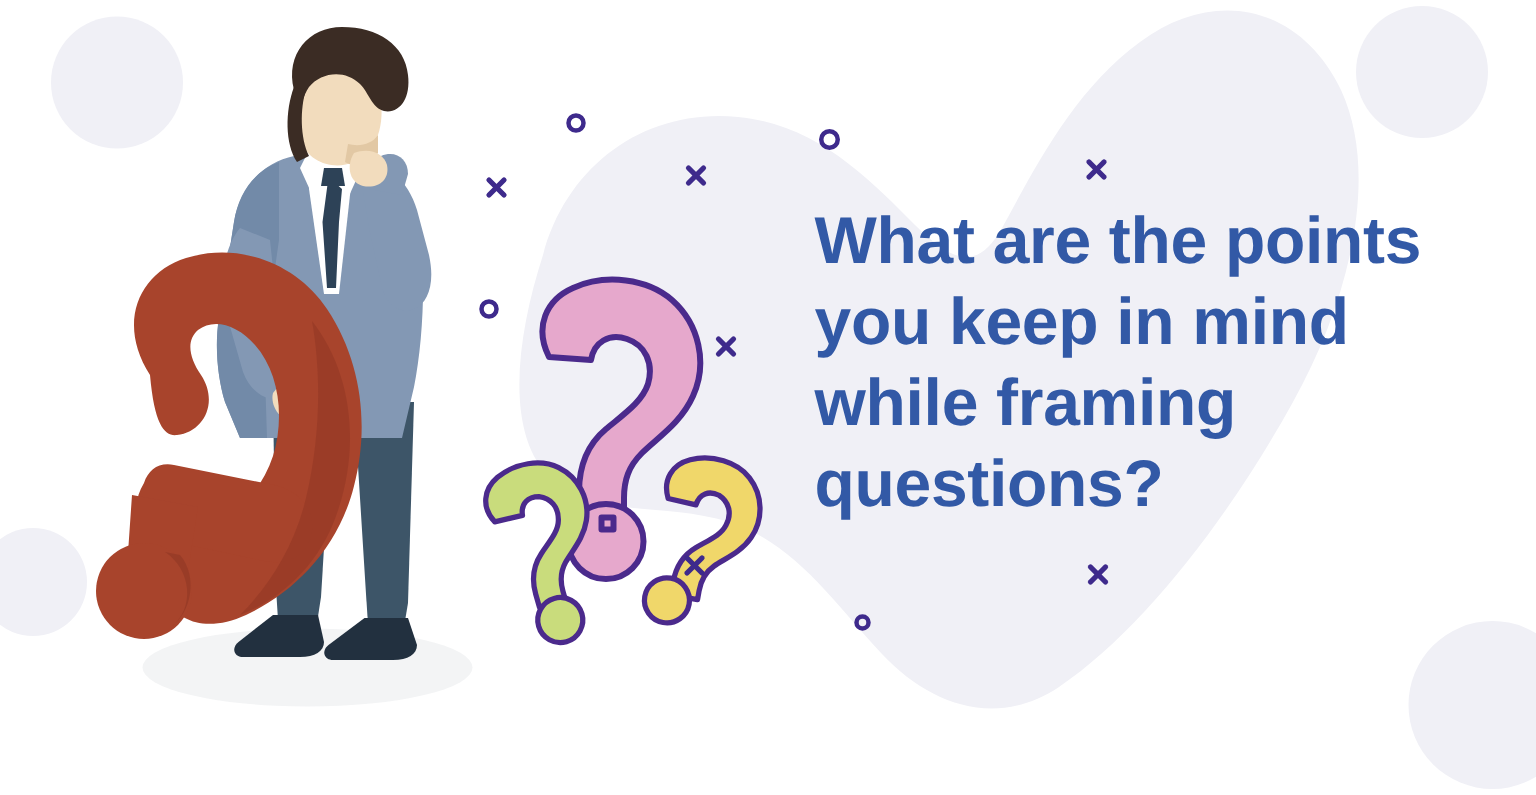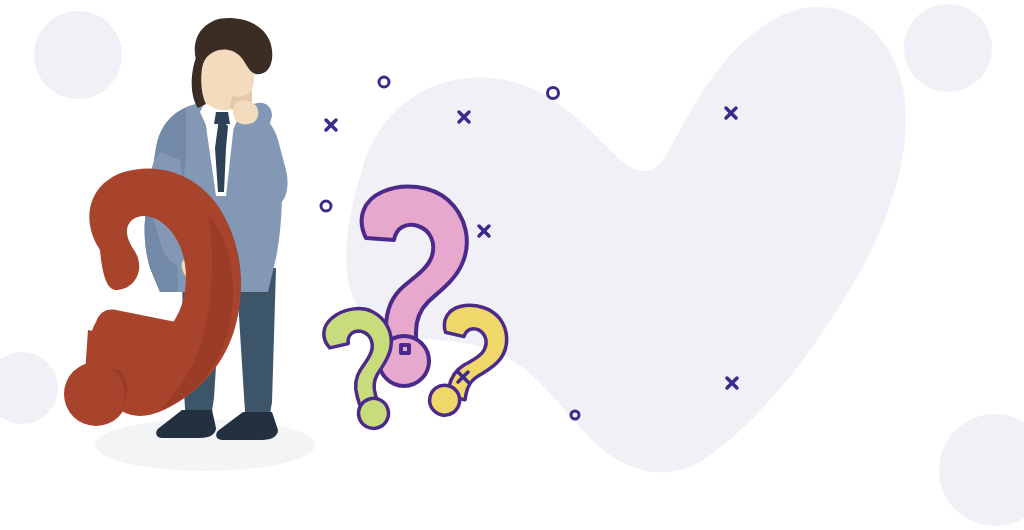--- a/index.html
+++ b/index.html
@@ -273,14 +273,18 @@
         <line x1="727" y1="378" x2="737" y2="388"></line>
         <line x1="737" y1="378" x2="727" y2="388"></line>
       </g>
       <g stroke-width="3.5">
         <line x1="458" y1="372" x2="468" y2="382"></line>
         <line x1="468" y1="372" x2="458" y2="382"></line>
       </g>
     </g>
   </svg>
 
+  <h1 id="headline">What are the points
+you keep in mind
+while framing
+questions?</h1>
 
 </div>
 
 </body></html>

